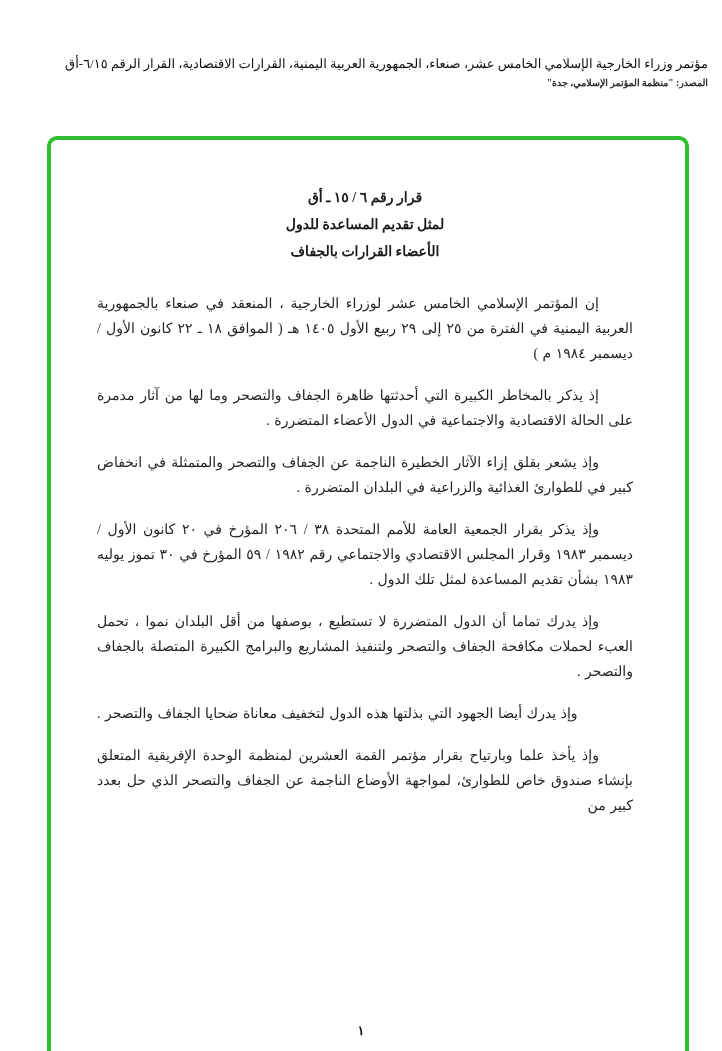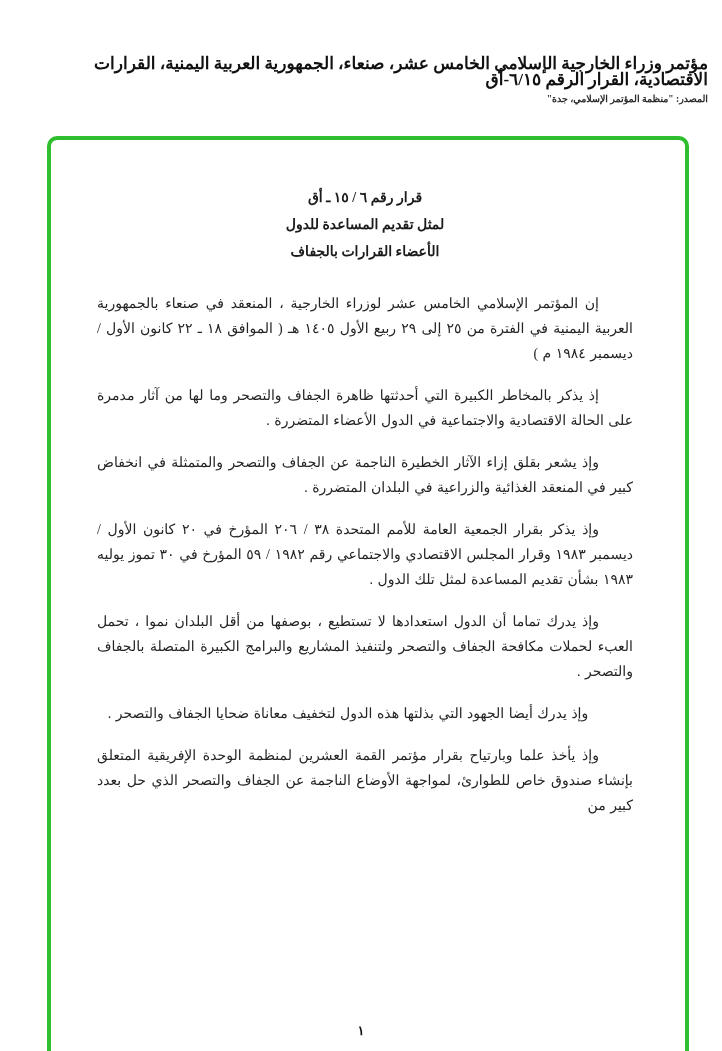--- a/index.html
+++ b/index.html
@@ -16,22 +16,22 @@
   
   .page-header {
     position: absolute;
     top: 56px;
     left: 16px;
     right: 14px;
     direction: rtl;
     text-align: right;
   }
   .page-header .line1 {
-    font-size: 17px;
-    font-weight: bold;
+    font-size: 13px;
+    font-weight: normal;
     color: #111111;
     letter-spacing: 0.2px;
     line-height: 16px;
   }
   .page-header .line2 {
     font-size: 9.5px;
     font-weight: bold;
     color: #2a2a2a;
     margin-top: 5px;
   }
@@ -67,21 +67,21 @@
 
   .paragraph {
     font-size: 14px;
     line-height: 25px;
     text-align: justify;
     text-indent: 34px;
     margin-bottom: 17px;
     color: #242424;
     word-spacing: 1px;
   }
-  .paragraph.single { text-align: center; }
+  .paragraph.single { text-align: left; }
 
   
   .page-footer {
     position: absolute;
     bottom: 12px;
     left: 0;
     width: 722px;
     text-align: center;
   }
   .page-number {
@@ -102,23 +102,23 @@
   <div class="scan-content">
 
     <div class="title-block">
       <div class="title-line">قرار رقم ٦ / ١٥ ـ أق</div>
       <div class="title-line">لمثل تقديم المساعدة للدول</div>
       <div class="title-line">الأعضاء القرارات بالجفاف</div>
     </div>
 
     <p class="paragraph">إن المؤتمر الإسلامي الخامس عشر لوزراء الخارجية ، المنعقد في صنعاء بالجمهورية العربية اليمنية في الفترة من ٢٥ إلى ٢٩ ربيع الأول ١٤٠٥ هـ ( الموافق ١٨ ـ ٢٢ كانون الأول / ديسمبر ١٩٨٤ م )</p>
     <p class="paragraph">إذ يذكر بالمخاطر الكبيرة التي أحدثتها ظاهرة الجفاف والتصحر وما لها من آثار مدمرة على الحالة الاقتصادية والاجتماعية في الدول الأعضاء المتضررة .</p>
-    <p class="paragraph">وإذ يشعر بقلق إزاء الآثار الخطيرة الناجمة عن الجفاف والتصحر والمتمثلة في انخفاض كبير في المنعقد الغذائية والزراعية في البلدان المتضررة .</p>
+    <p class="paragraph">وإذ يشعر بقلق إزاء الآثار الخطيرة الناجمة عن الجفاف والتصحر والمتمثلة في انخفاض كبير في للطوارئ الغذائية والزراعية في البلدان المتضررة .</p>
     <p class="paragraph">وإذ يذكر بقرار الجمعية العامة للأمم المتحدة ٣٨ / ٢٠٦ المؤرخ في ٢٠ كانون الأول / ديسمبر ١٩٨٣ وقرار المجلس الاقتصادي والاجتماعي رقم ١٩٨٢ / ٥٩ المؤرخ في ٣٠ تموز   يوليه ١٩٨٣ بشأن تقديم المساعدة لمثل تلك الدول .</p>
-    <p class="paragraph">وإذ يدرك تماما أن الدول استعدادها لا تستطيع ، بوصفها من أقل البلدان نموا ، تحمل العبء لحملات مكافحة الجفاف والتصحر ولتنفيذ المشاريع والبرامج الكبيرة المتصلة بالجفاف والتصحر .</p>
+    <p class="paragraph">وإذ يدرك تماما أن الدول المتضررة لا تستطيع ، بوصفها من أقل البلدان نموا ، تحمل العبء لحملات مكافحة الجفاف والتصحر ولتنفيذ المشاريع والبرامج الكبيرة المتصلة بالجفاف والتصحر .</p>
     <p class="paragraph single">وإذ يدرك أيضا الجهود التي بذلتها هذه الدول لتخفيف معاناة ضحايا الجفاف والتصحر .</p>
     <p class="paragraph">وإذ يأخذ علما وبارتياح بقرار مؤتمر القمة   العشرين لمنظمة الوحدة الإفريقية المتعلق بإنشاء صندوق خاص للطوارئ، لمواجهة الأوضاع الناجمة عن الجفاف والتصحر الذي حل بعدد كبير من</p>
 
   </div>
 </div>
 
 <div class="page-footer">
   <span class="page-number">١</span>
 </div>
 

